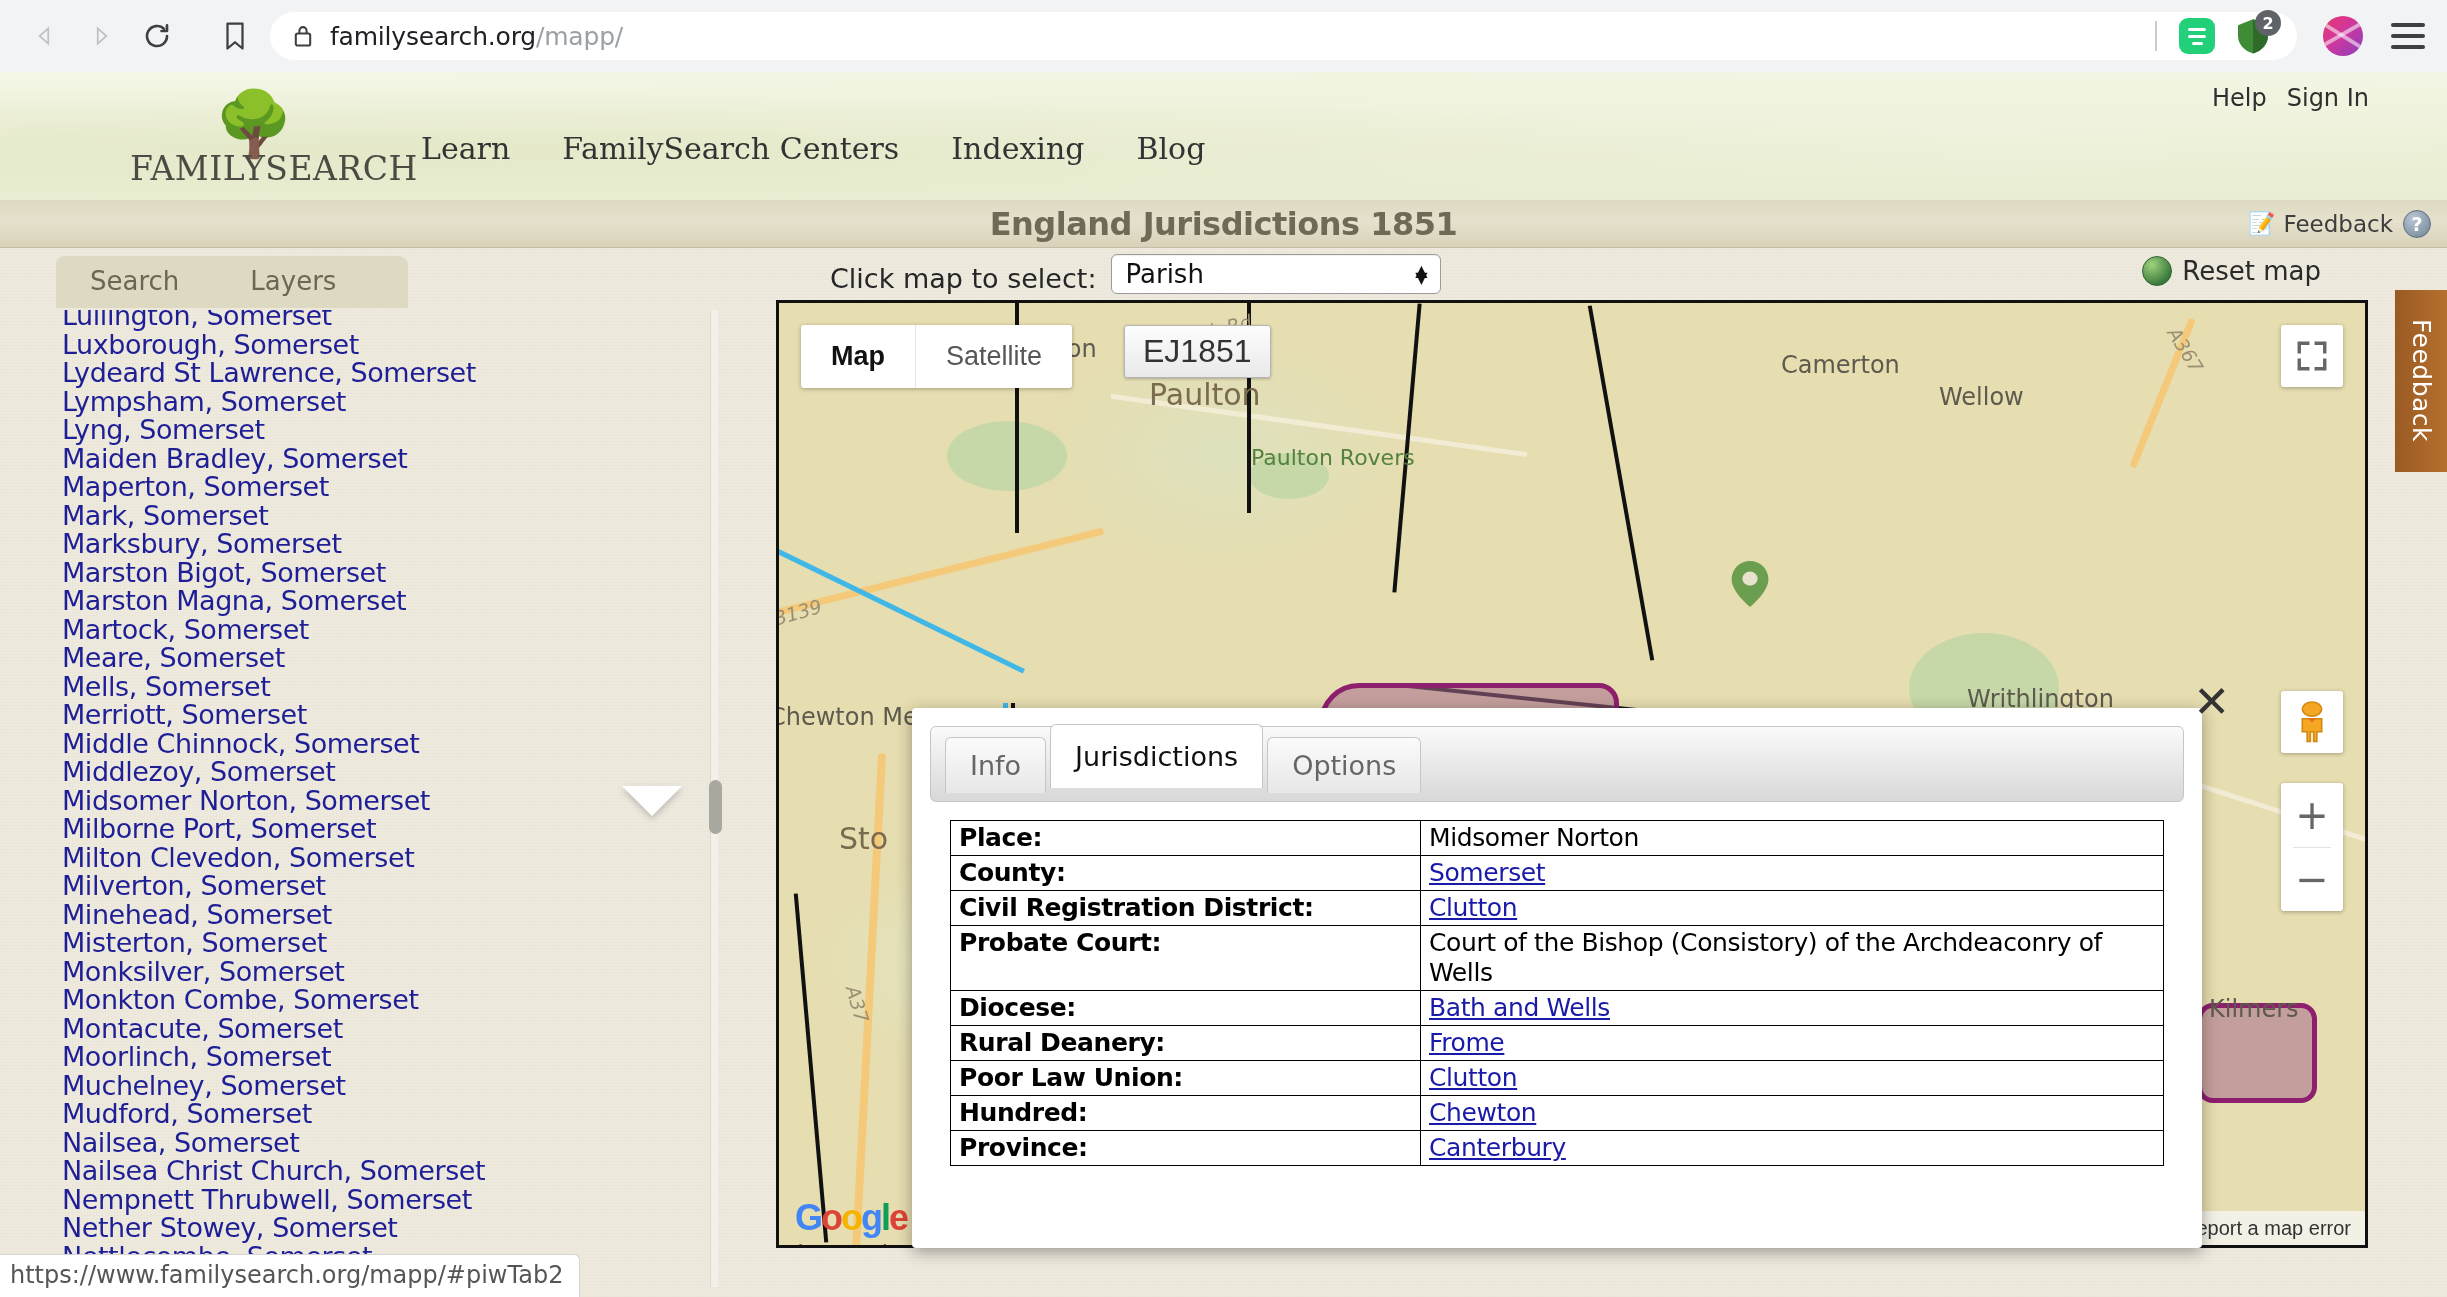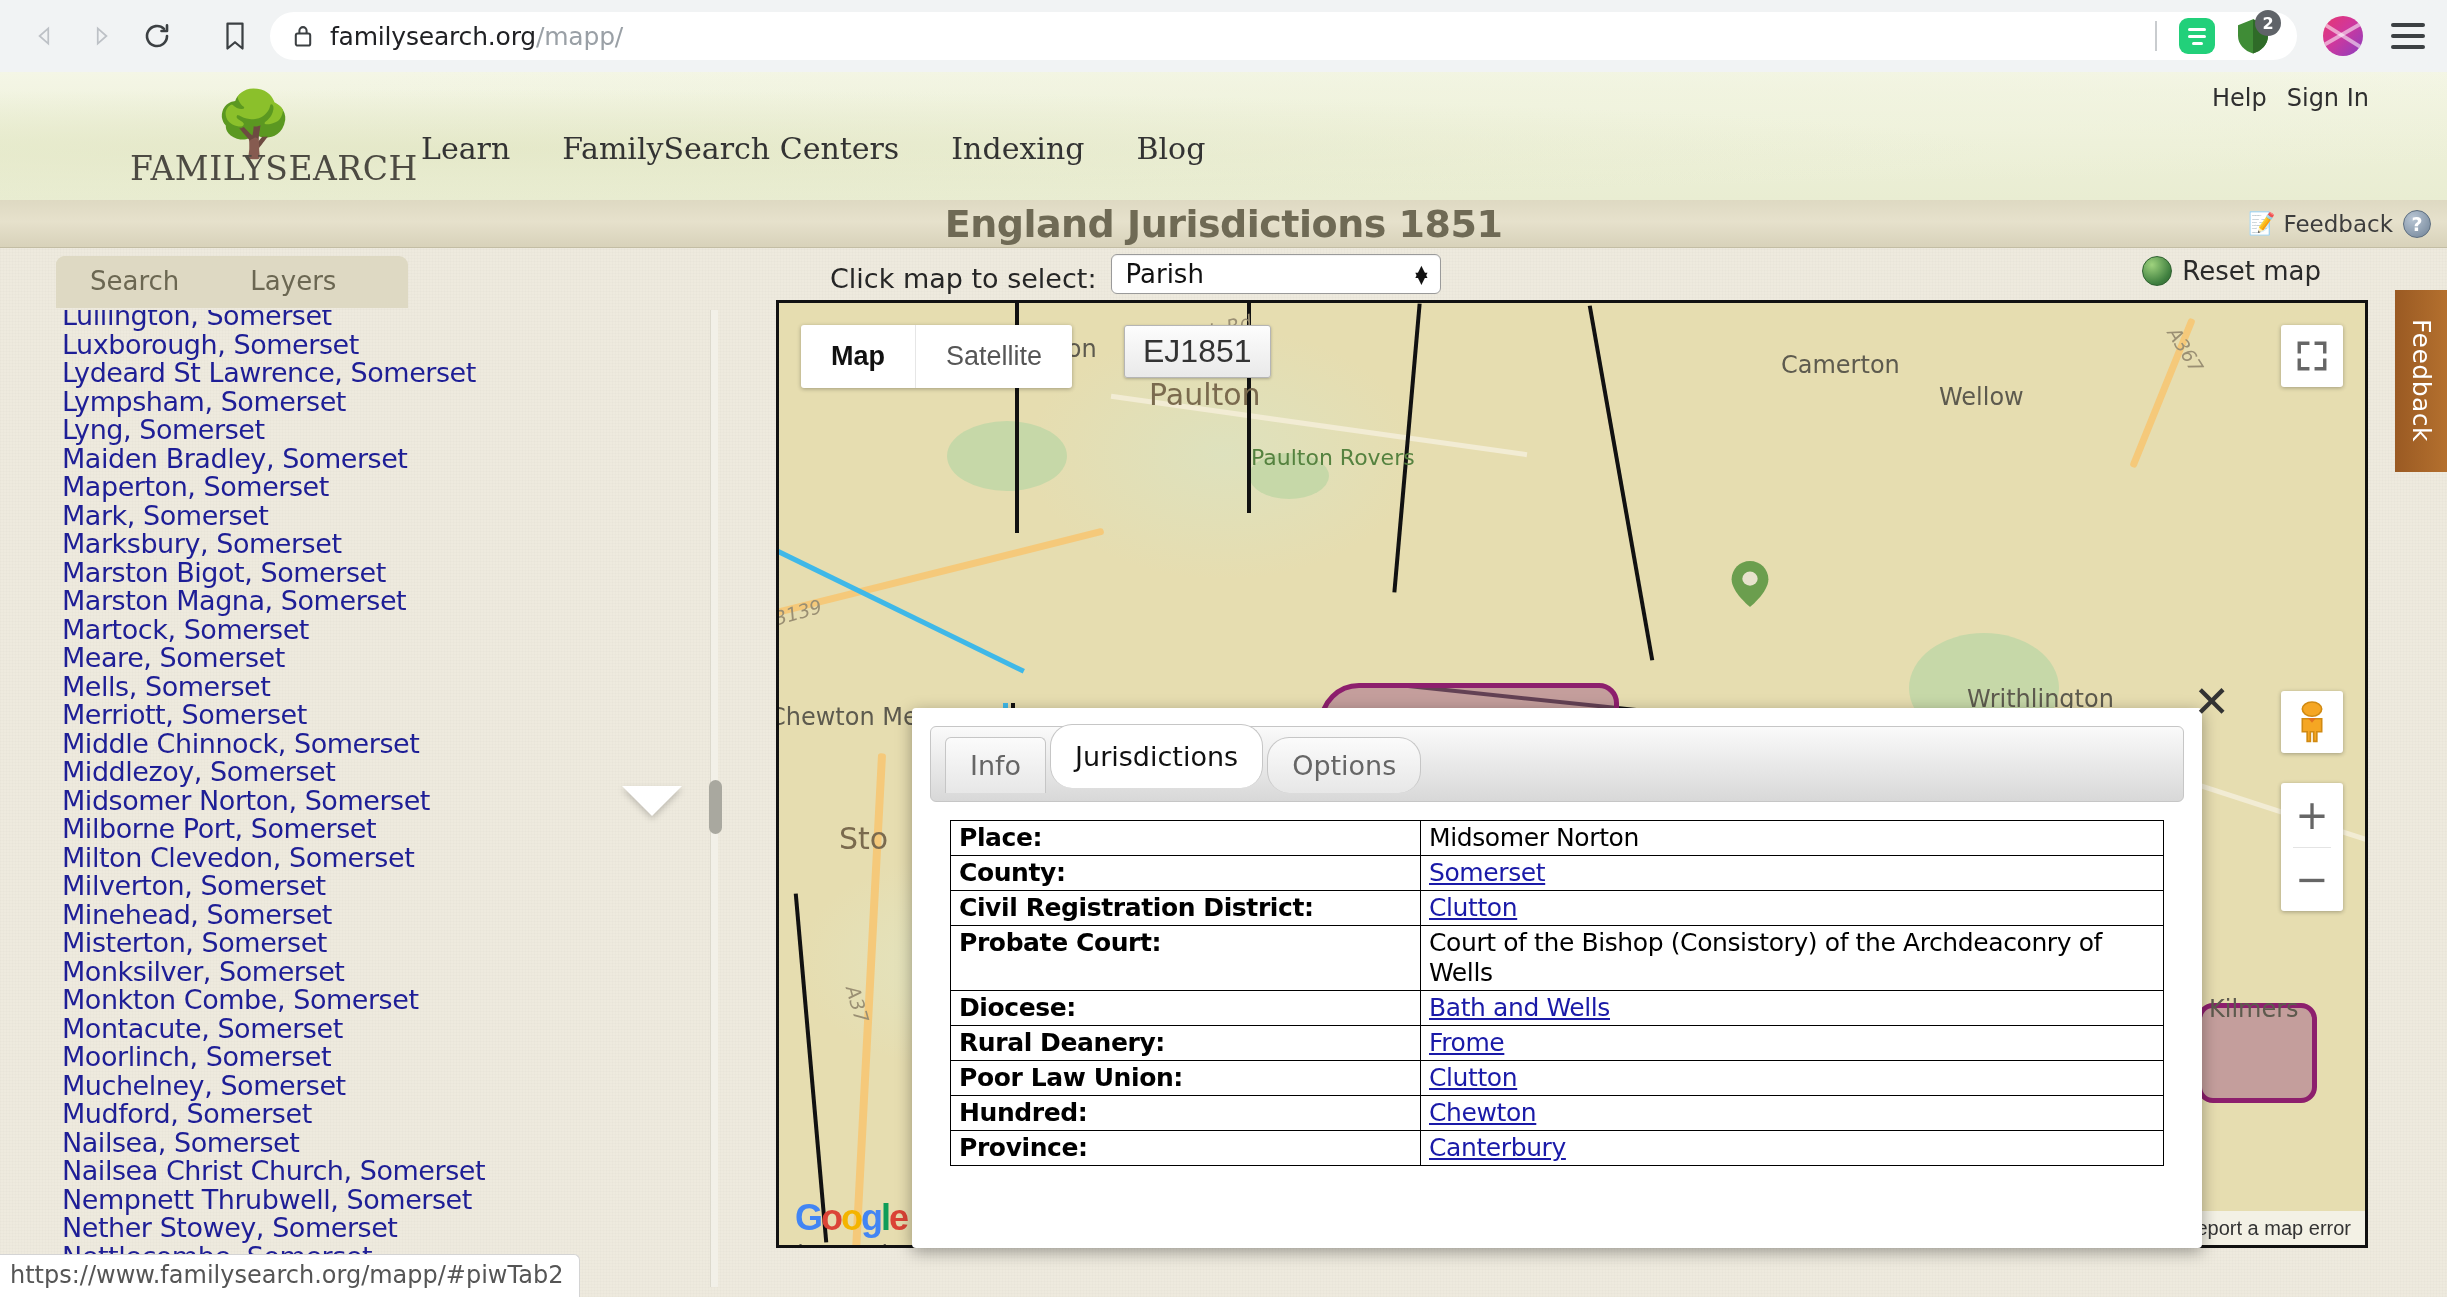--- a/index.html
+++ b/index.html
@@ -106,21 +106,21 @@
 
   
   .app-title-bar {
     height: 48px; position: relative;
     background: linear-gradient(180deg,#ded9c2 0%, #e6e1cc 45%, #d8d2ba 100%);
     border-bottom: 1px solid #c3bda4;
     display: flex; align-items: center; justify-content: center;
   }
   .app-title {
     font-family: "DejaVu Sans", sans-serif;
-    font-size: 38px; font-weight: bold; color: #6f6a55;
+    font-size: 32px; font-weight: bold; color: #6f6a55;
     letter-spacing: -0.5px;
   }
   .title-right {
     position: absolute; right: 16px; display: flex; align-items: center; gap: 10px;
   }
   .feedback-link {
     font-size: 23px; color: #3d3d3d; display: flex; align-items: center; gap: 8px;
   }
   .notepad-ico { font-size: 22px; }
   .qmark {
@@ -349,21 +349,21 @@
     font-size: 27px; padding: 12px 24px; margin-bottom: -1px;
     border: 1px solid #c6c6c6; border-bottom: none;
     border-radius: 6px 6px 0 0;
     background: linear-gradient(180deg,#fbfbfb,#e7e7e7);
     color: #666; position: relative; top: -9px;
   }
   .jtab.active {
     background: #fff; color: #111; z-index: 2; top: -14px;
     padding: 16px 24px;
   }
-  .jtab + .jtab { margin-left: 4px; border-radius: 22px; }
+  .jtab + .jtab { margin-left: 4px; }
   .jur-table {
     margin: 12px 38px 0 38px; width: calc(100% - 76px);
     border-collapse: collapse;
     font-family: "DejaVu Sans", sans-serif;
   }
   .jur-table td {
     border: 1px solid #000; padding: 2px 8px;
     font-size: 25px; vertical-align: top;
     letter-spacing: -0.4px; line-height: 30px;
   }

